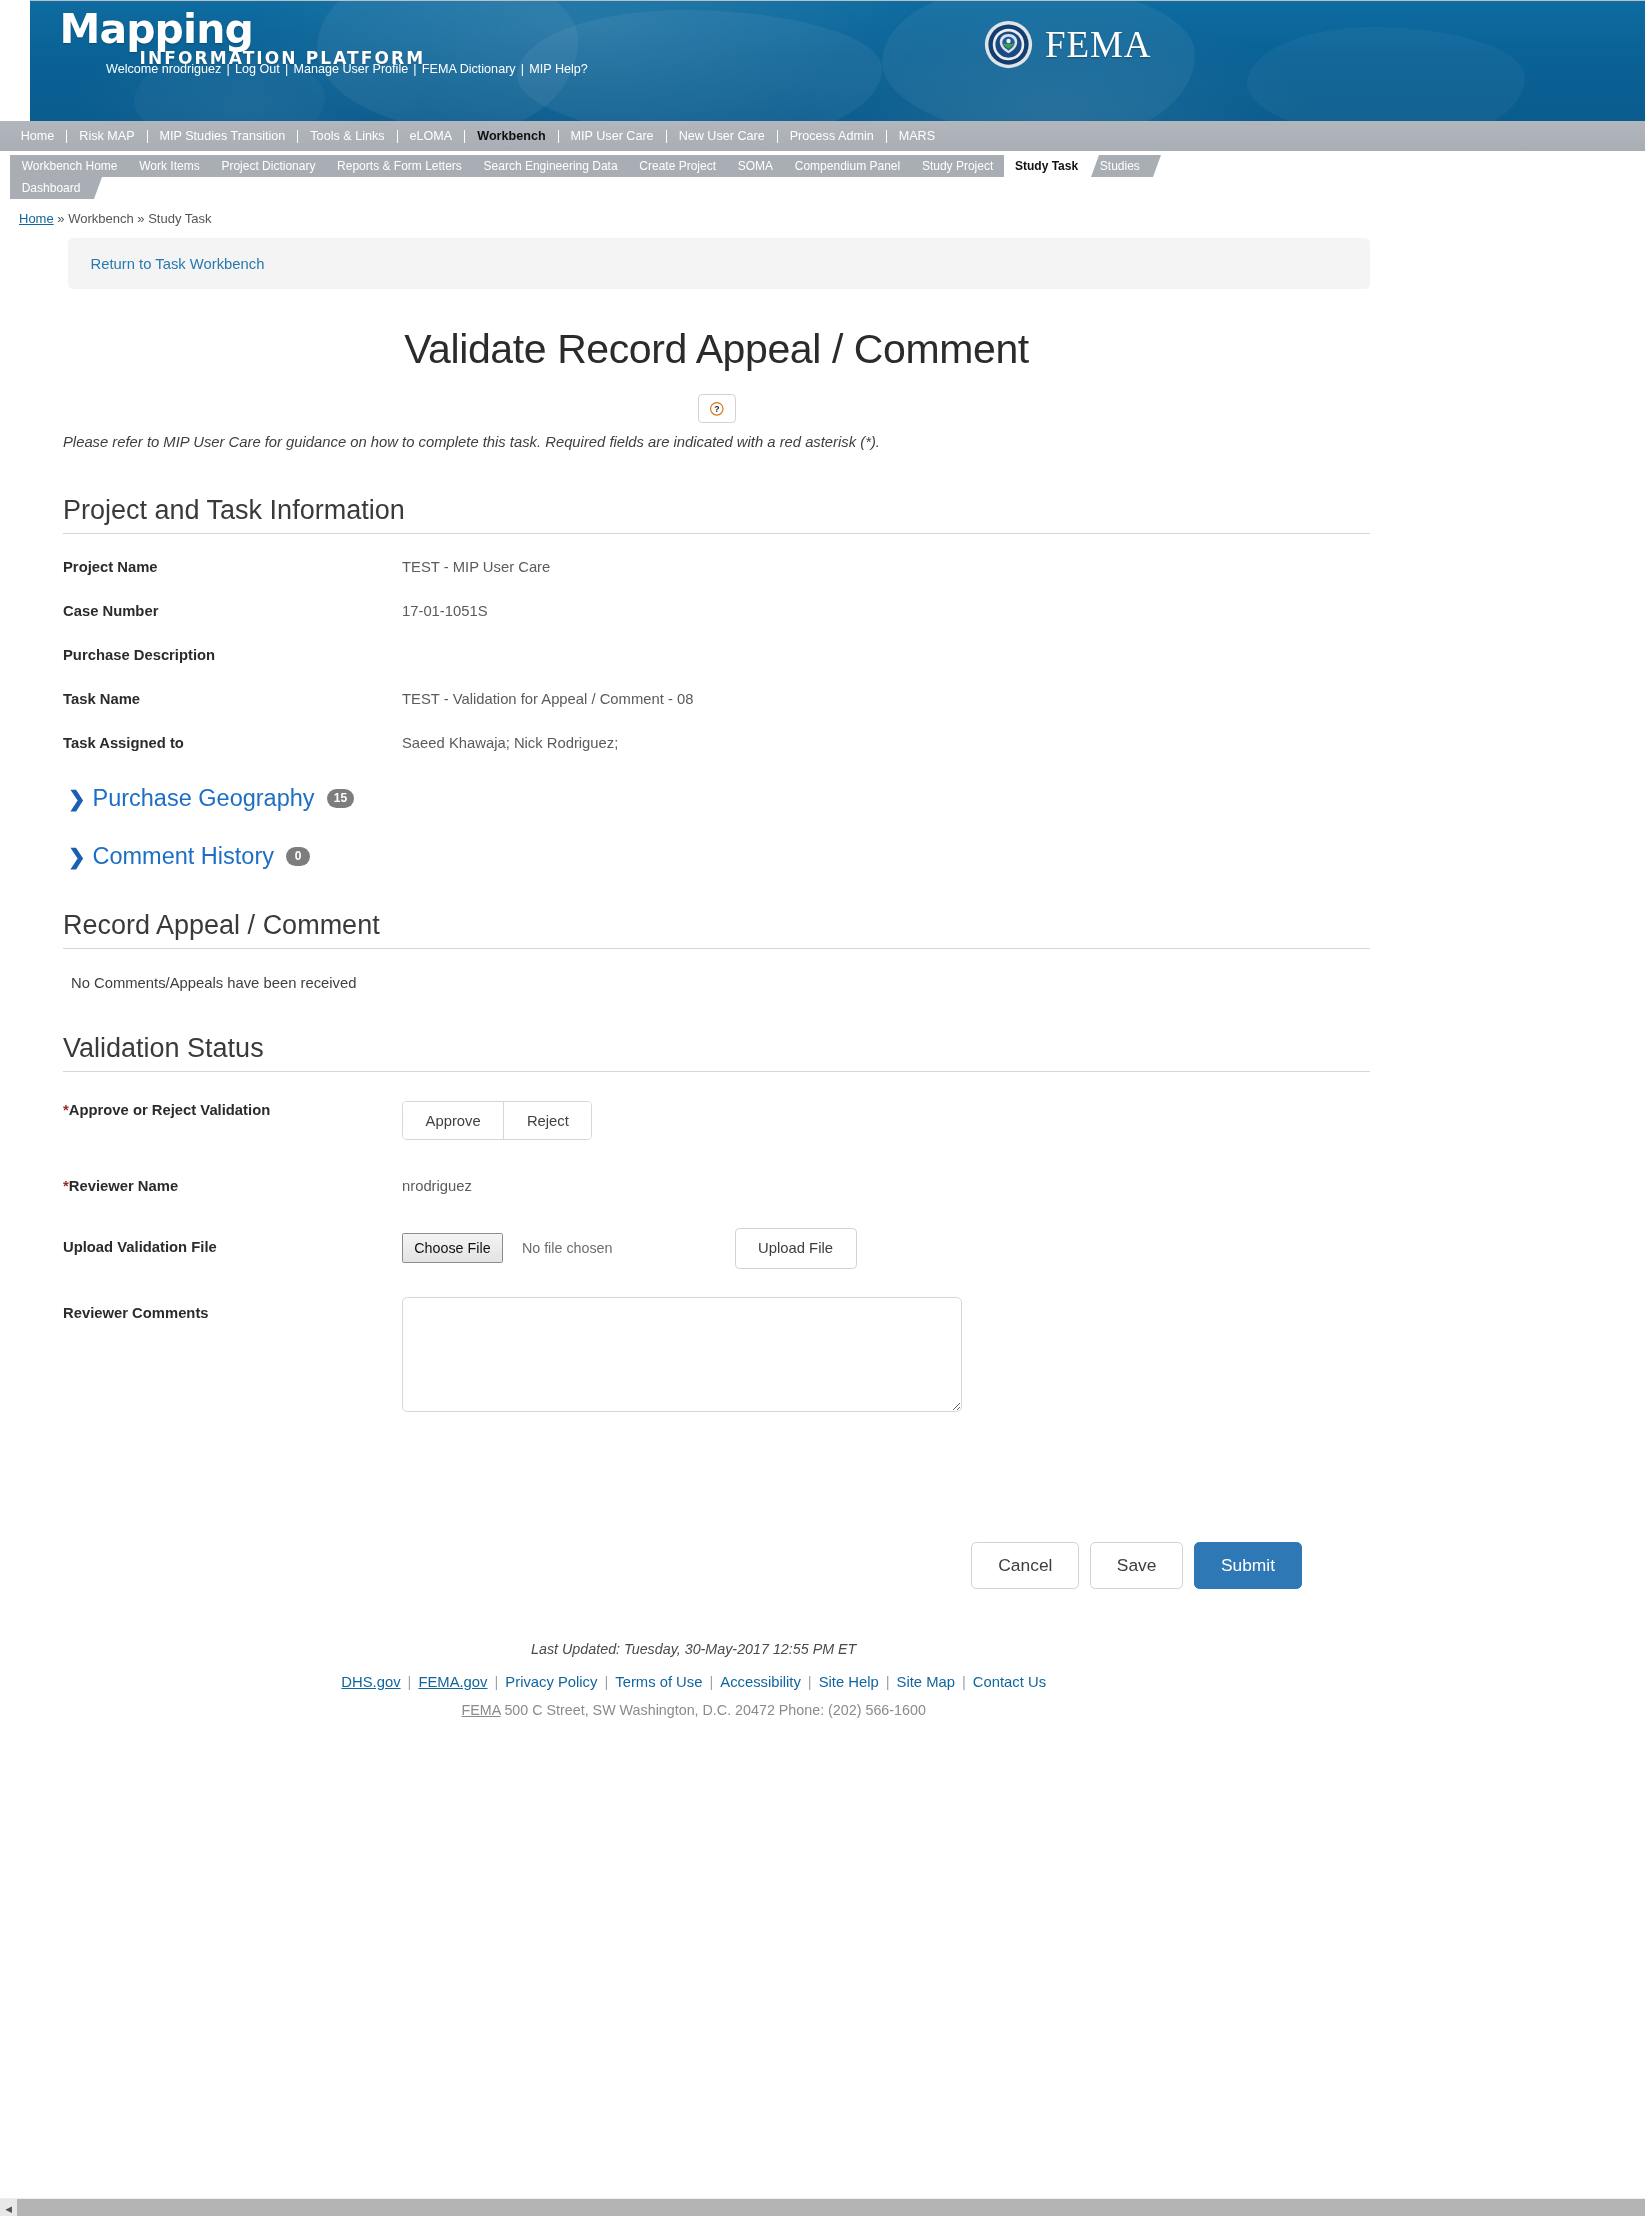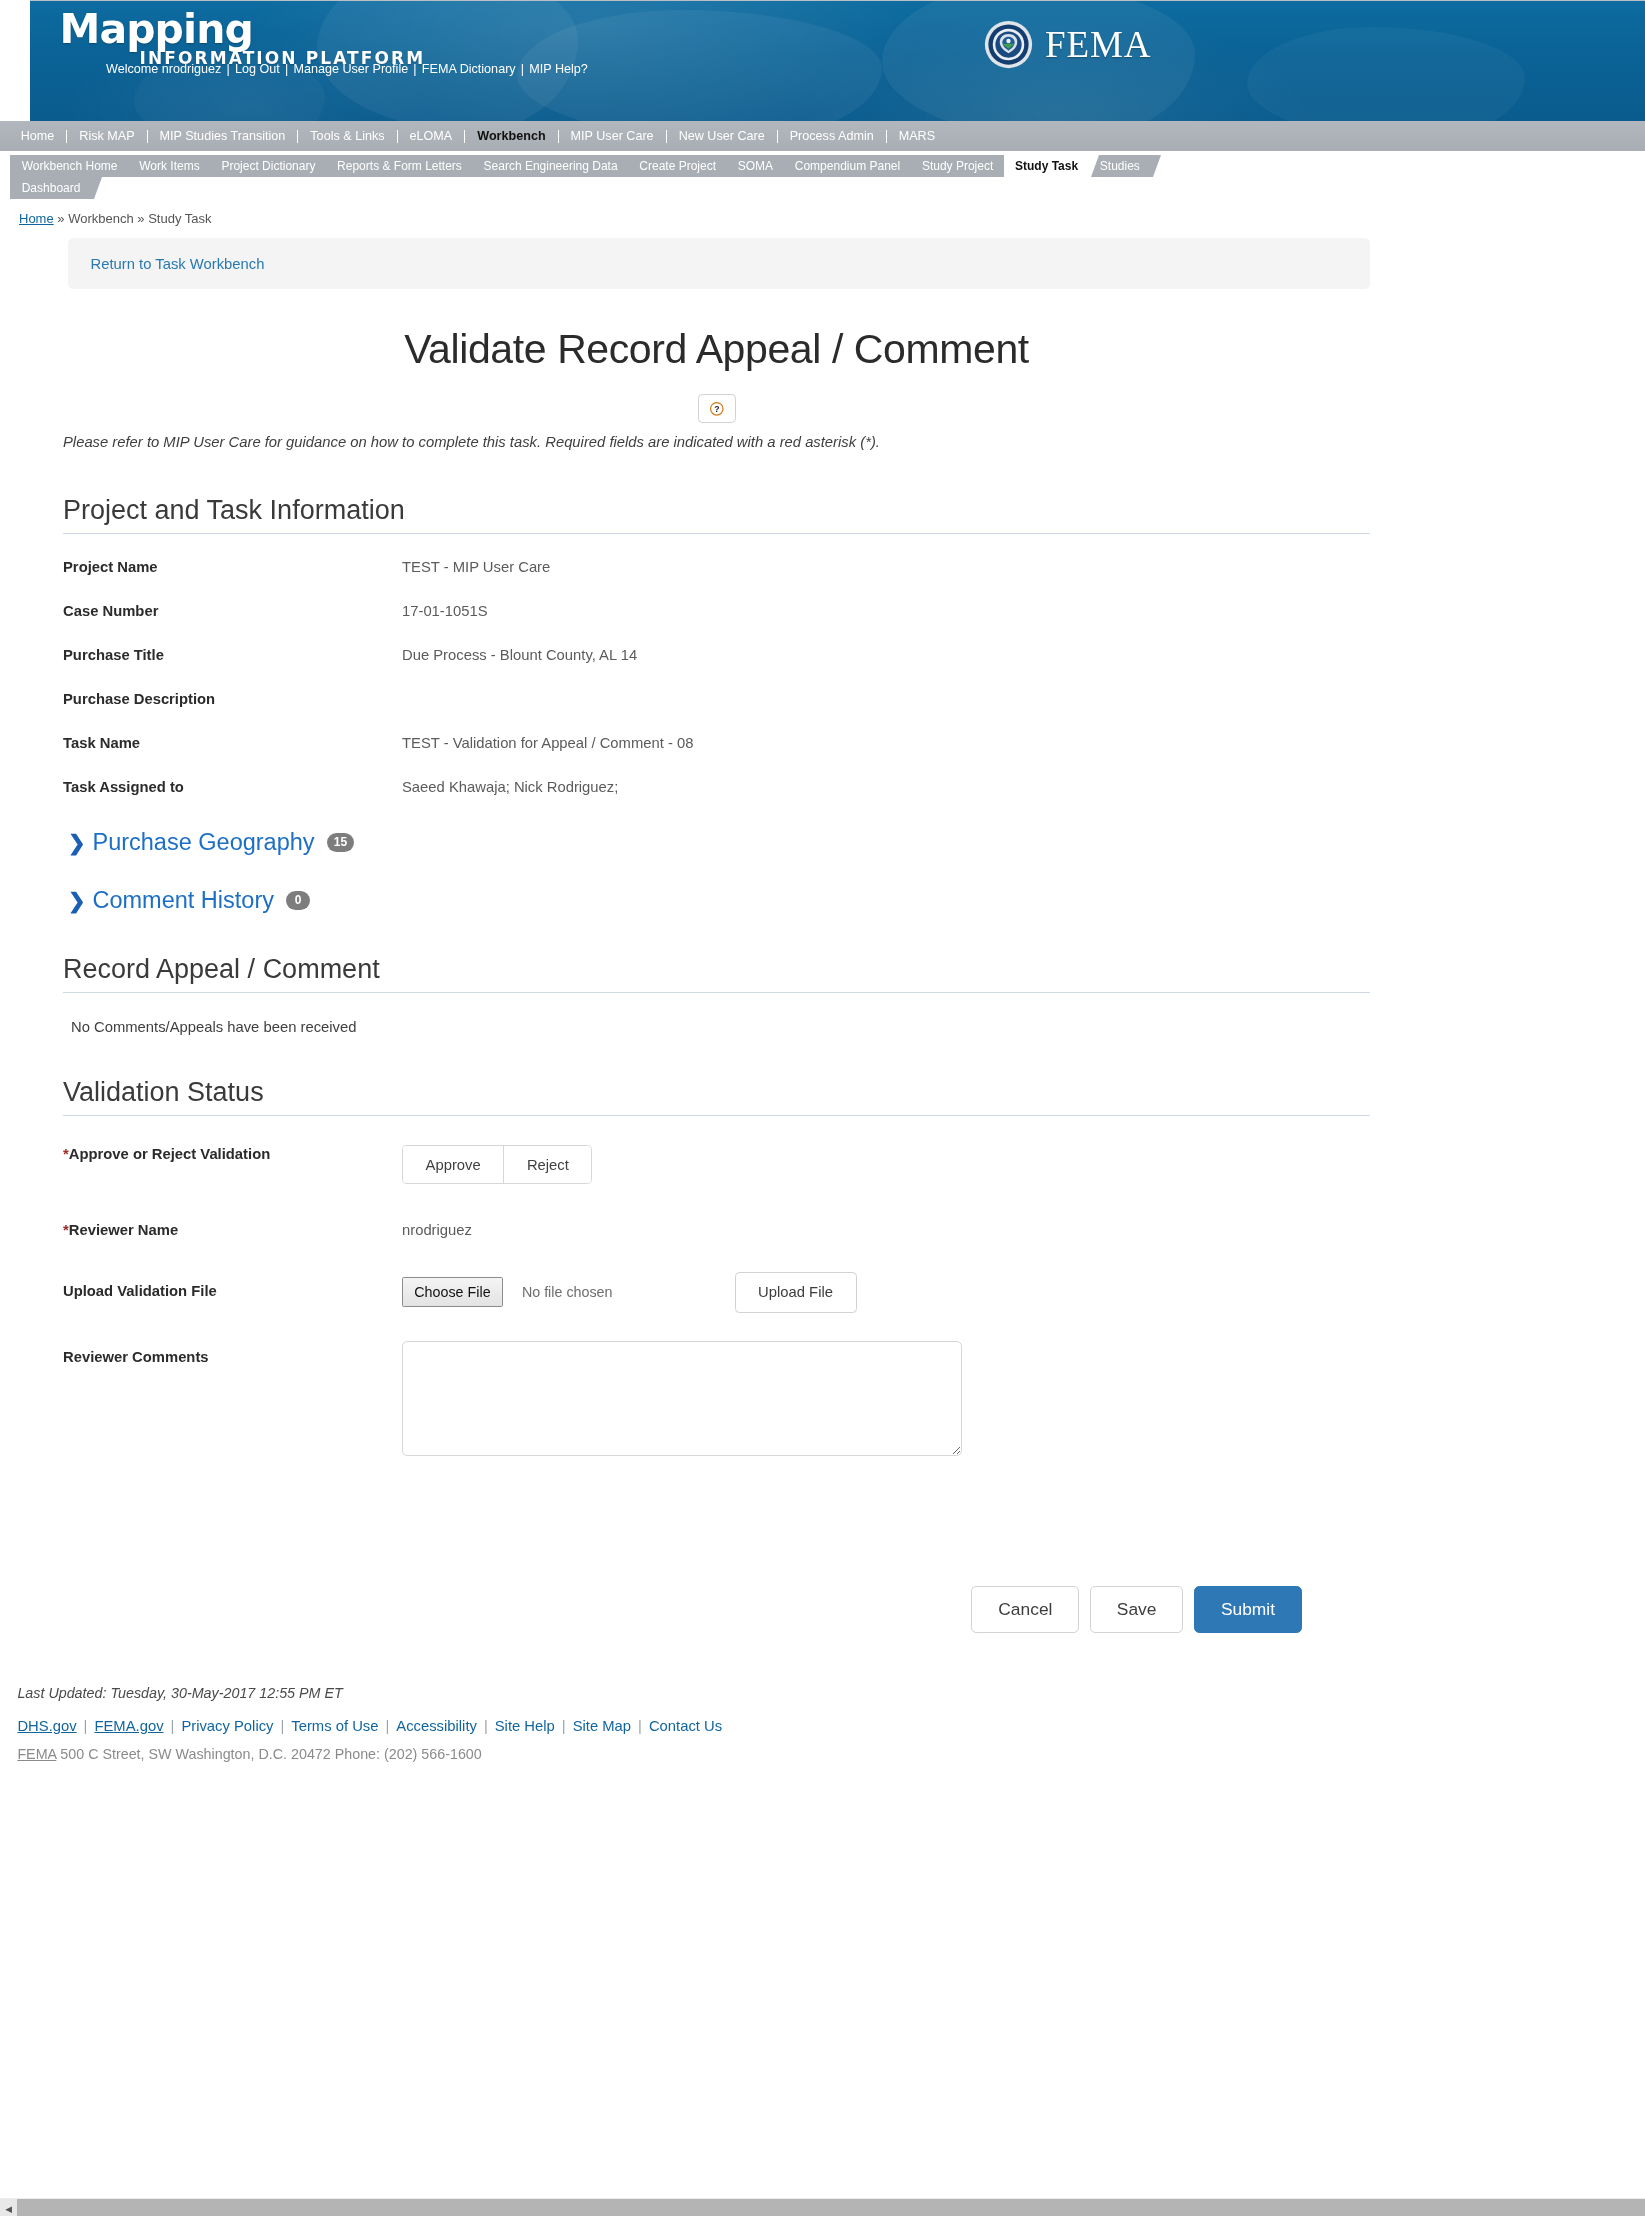--- a/index.html
+++ b/index.html
@@ -253,21 +253,21 @@
   .btn {
     border-radius:5.2px; font-size:17.4px; cursor:pointer;
     padding:12px 26px;
     font-family:"Liberation Sans", sans-serif;
   }
   .btn-default { background:#fff; border:0.9px solid #d2d2d2; color:#3d3d3d; }
   .btn-primary { background:#2e79b5; border:0.9px solid #2e79b5; color:#ffffff; }
 
   
   .footer {
-    margin-top:52px; padding-bottom:7px;
+    margin-top:52px; text-align:center; padding-bottom:7px;
   }
   .footer .updated {
     font-size:14.3px; font-style:italic; color:#4a4a4a;
     margin-bottom:17.4px;
     padding-left:17.4px;
   }
   .footer .links {
     font-size:14.8px; color:#11659e; padding-left:17.4px;
   }
   .footer .links a { color:#11659e; text-decoration:none; }
@@ -389,24 +389,20 @@
 
   <div class="field-row">
     <div class="field-label">Project Name</div>
     <div class="field-value">TEST - MIP User Care</div>
   </div>
   <div class="field-row">
     <div class="field-label">Case Number</div>
     <div class="field-value">17-01-1051S</div>
   </div>
   <div class="field-row">
-    <div class="field-label">Purchase Title</div>
-    <div class="field-value">Due Process - Blount County, AL 14</div>
-  </div>
-  <div class="field-row">
     <div class="field-label">Purchase Description</div>
     <div class="field-value"></div>
   </div>
   <div class="field-row">
     <div class="field-label">Task Name</div>
     <div class="field-value">TEST - Validation for Appeal / Comment - 08</div>
   </div>
   <div class="field-row">
     <div class="field-label">Task Assigned to</div>
     <div class="field-value">Saeed Khawaja; Nick Rodriguez;</div>

